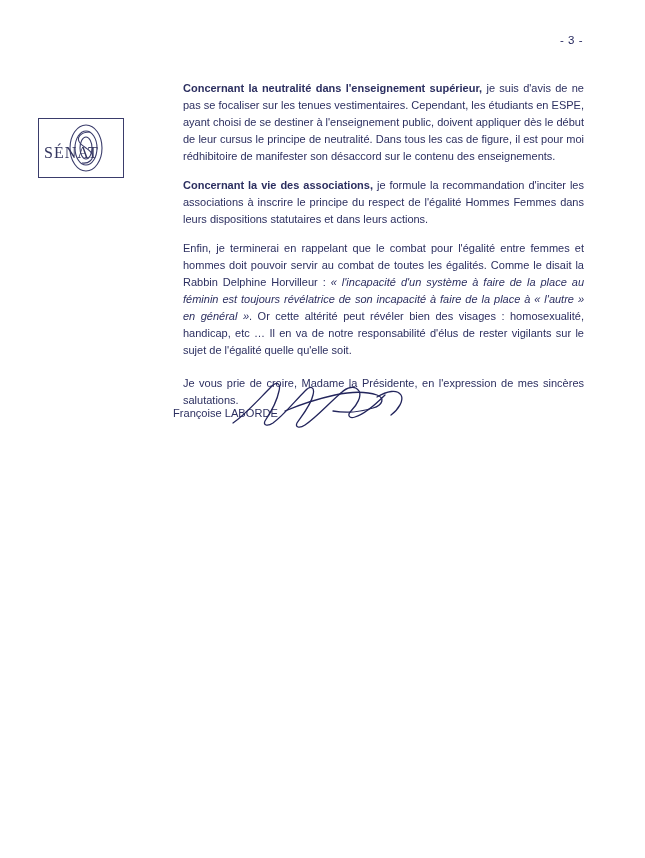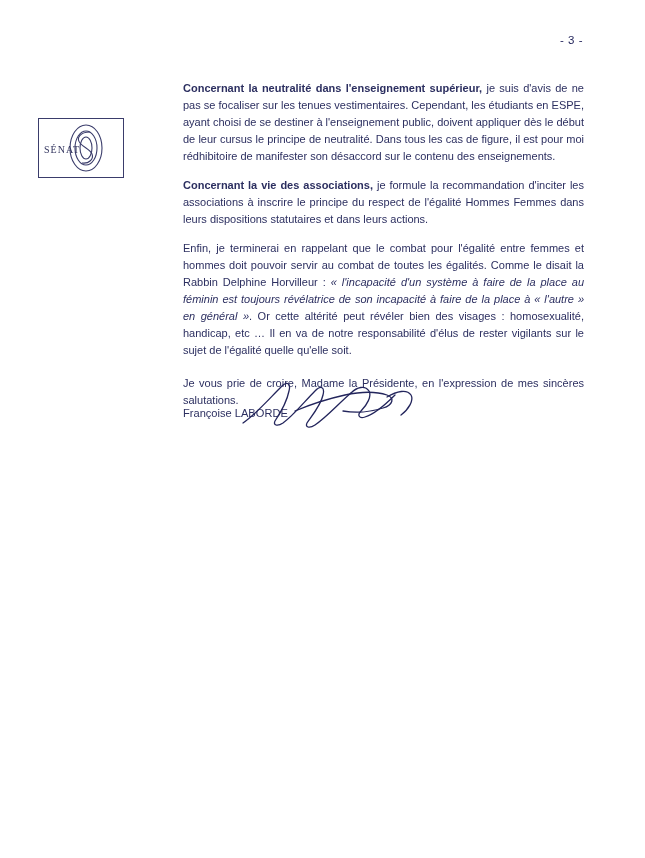--- a/index.html
+++ b/index.html
@@ -77,21 +77,21 @@
     left: 22px;
     top: 4px;
     width: 52px;
     height: 52px;
   }
   .logo-word {
     position: absolute;
     left: 6px;
     top: 26px;
     font-family: "Liberation Serif", serif;
-    font-size: 10px;
+    font-size: 16px;
     letter-spacing: 1px;
     color: #33355f;
     font-variant: small-caps;
   }
 
   
   .letter {
     position: absolute;
     left: 183px;
     top: 80px;
@@ -114,21 +114,21 @@
     font-style: italic;
   }
 
   .closing {
     margin-top: 16px !important;
   }
 
   
   .signature-area {
     position: absolute;
-    left: 183px;
+    left: 173px;
     top: 375px;
     width: 320px;
     height: 70px;
   }
   .signature-name {
     position: absolute;
     left: 0;
     top: 32px;
     font-size: 11.1px;
     color: #2c2f60;

